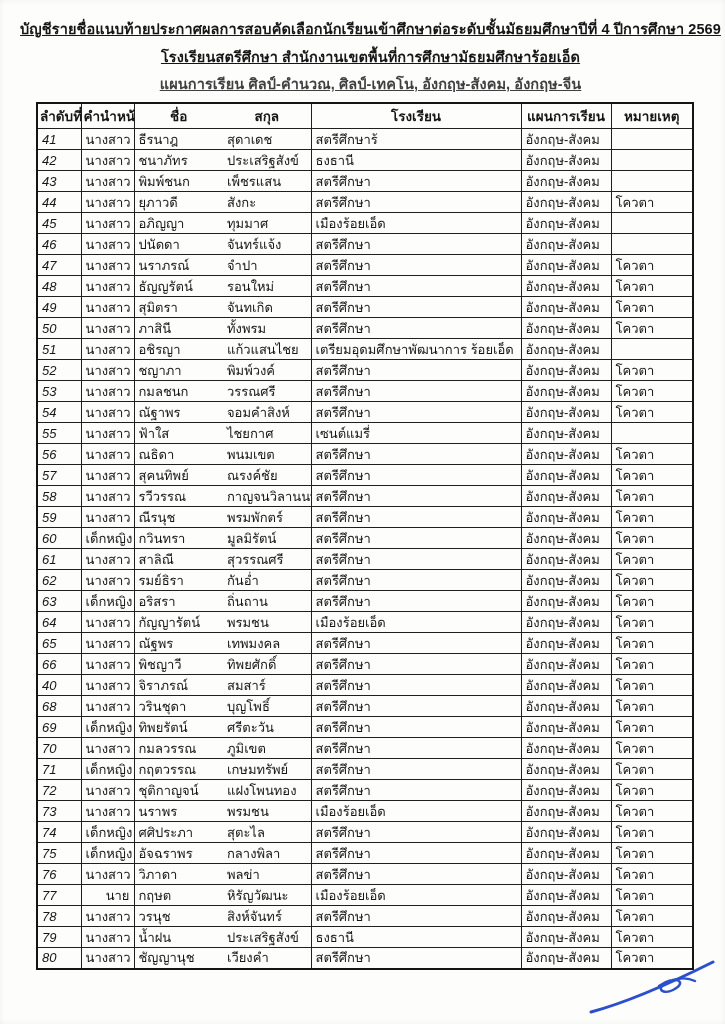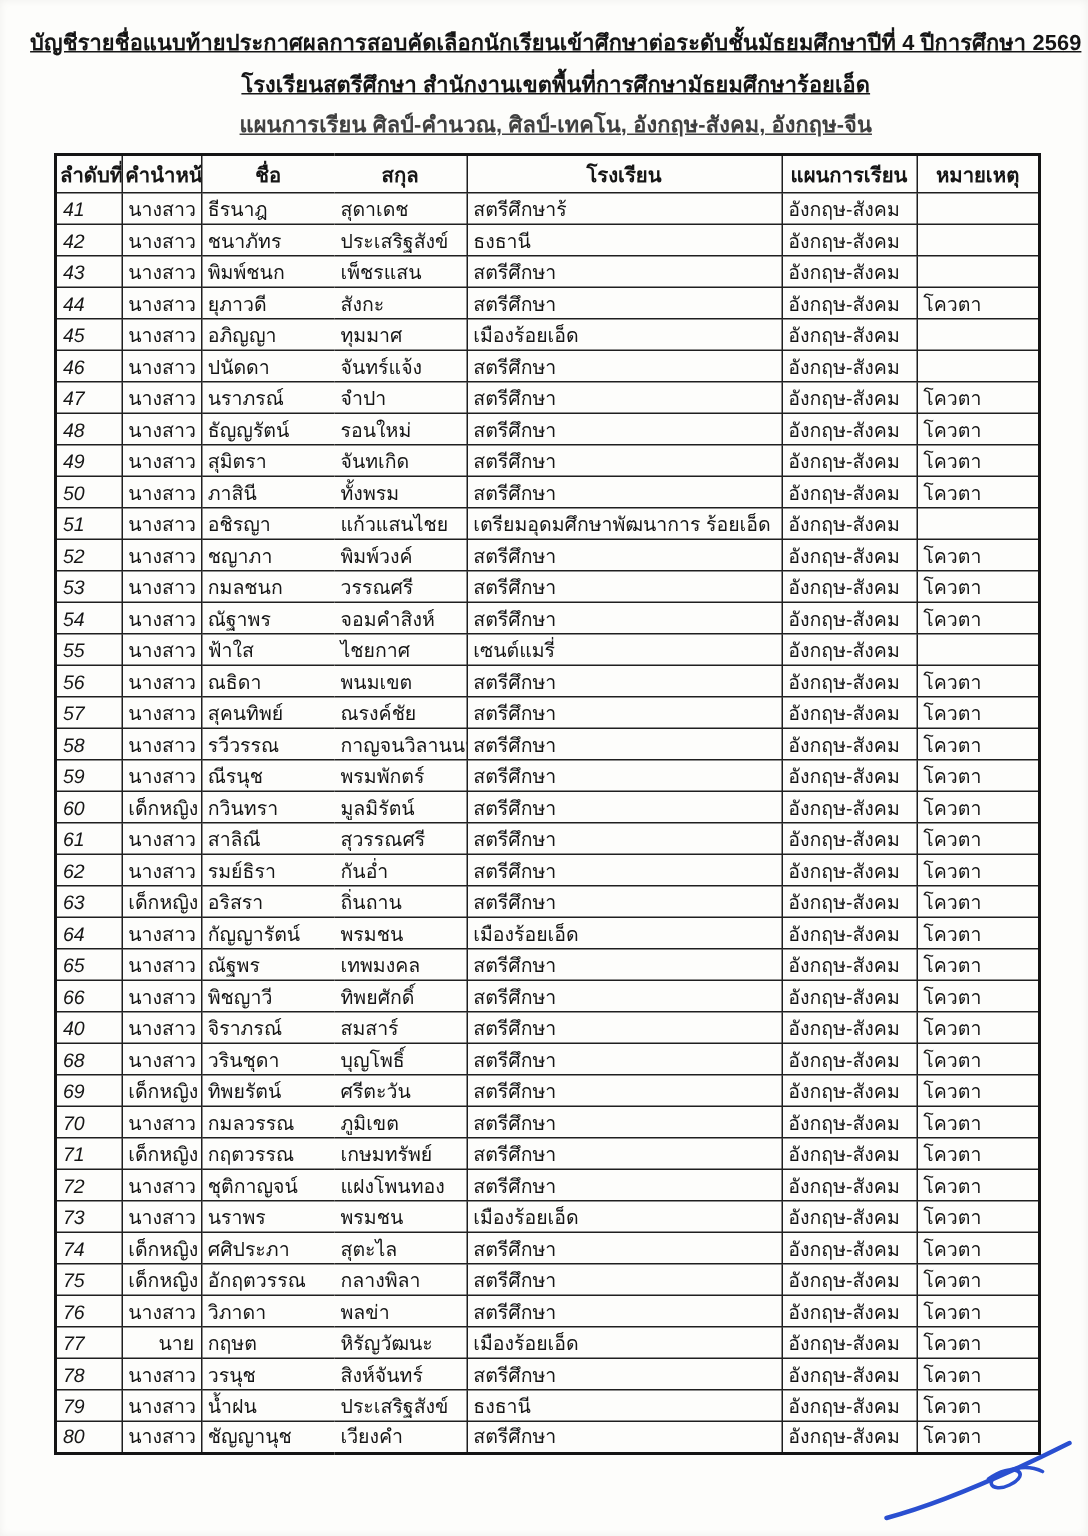--- a/index.html
+++ b/index.html
@@ -379,21 +379,21 @@
           <td class="cell-prefix">เด็กหญิง</td>
           <td class="cell-first">ศศิประภา</td>
           <td class="cell-last">สุตะไล</td>
           <td class="cell-school">สตรีศึกษา</td>
           <td class="cell-plan">อังกฤษ-สังคม</td>
           <td class="cell-note">โควตา</td>
         </tr>
         <tr>
           <td class="cell-no">75</td>
           <td class="cell-prefix">เด็กหญิง</td>
-          <td class="cell-first">อักฤตวรรณ</td>
+          <td class="cell-first">อัจฉราพร</td>
           <td class="cell-last">กลางพิลา</td>
           <td class="cell-school">สตรีศึกษา</td>
           <td class="cell-plan">อังกฤษ-สังคม</td>
           <td class="cell-note">โควตา</td>
         </tr>
         <tr>
           <td class="cell-no">76</td>
           <td class="cell-prefix">นางสาว</td>
           <td class="cell-first">วิภาดา</td>
           <td class="cell-last">พลข่า</td>

